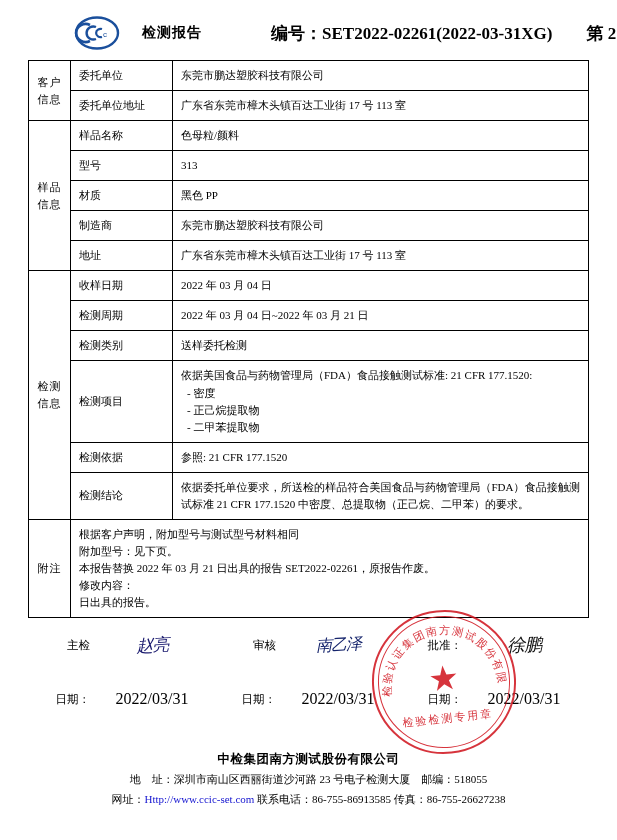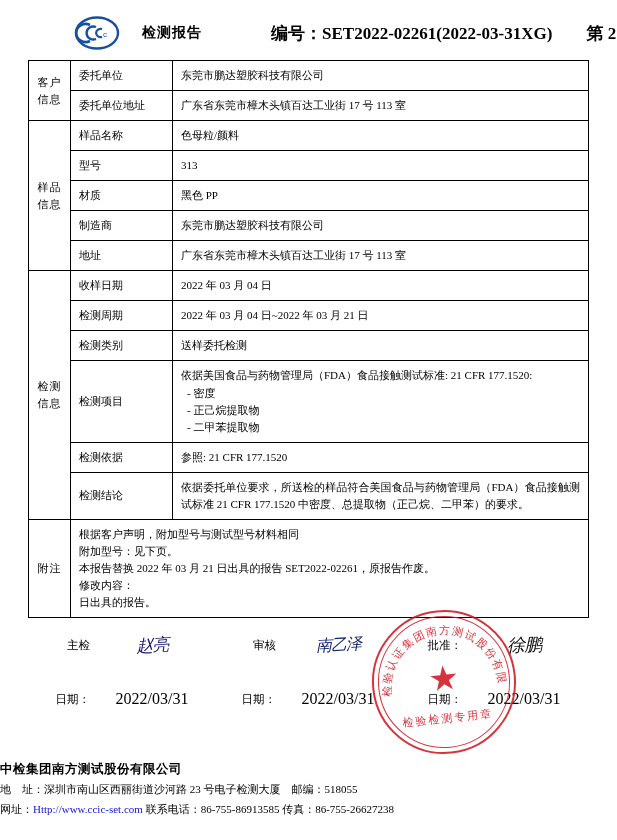--- a/index.html
+++ b/index.html
@@ -187,22 +187,22 @@
     font-size: 11px;
     font-family: "Liberation Serif", serif;
     letter-spacing: 1.5px;
   }
 
   
   .footer {
     position: absolute;
     left: 0;
     right: 0;
-    bottom: 20px;
-    text-align: left;
+    bottom: 30px;
+    text-align: center;
     font-size: 11px;
     line-height: 1.8;
   }
   .footer .coname {
     font-size: 12.5px;
     font-weight: bold;
     letter-spacing: 0.5px;
   }
   .footer a, .footer .url {
     color: #1414d0;

